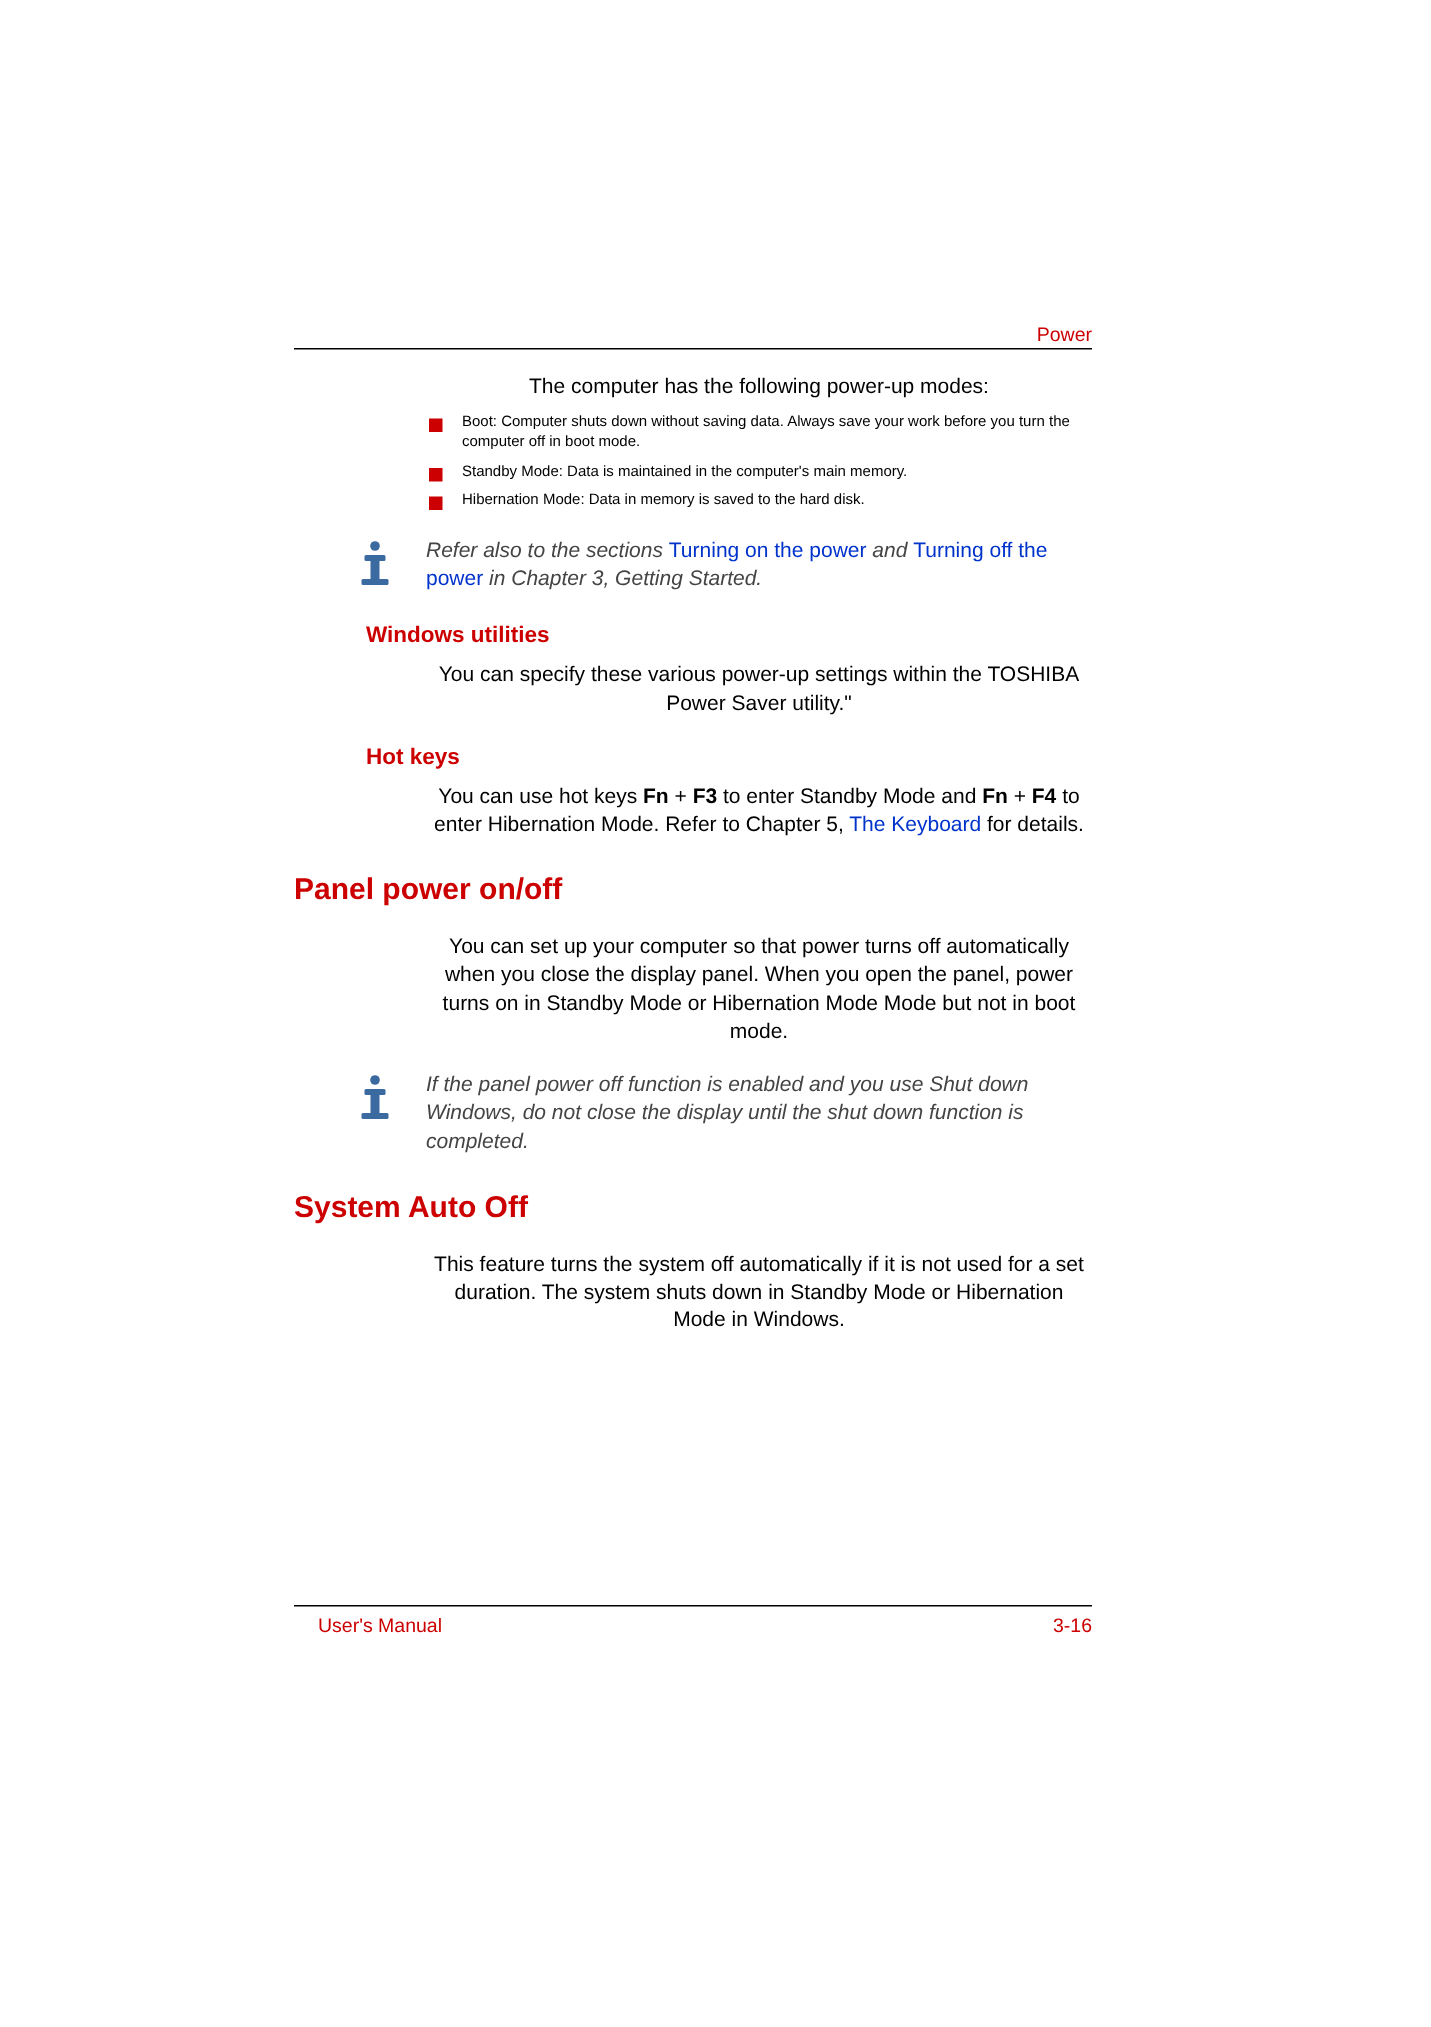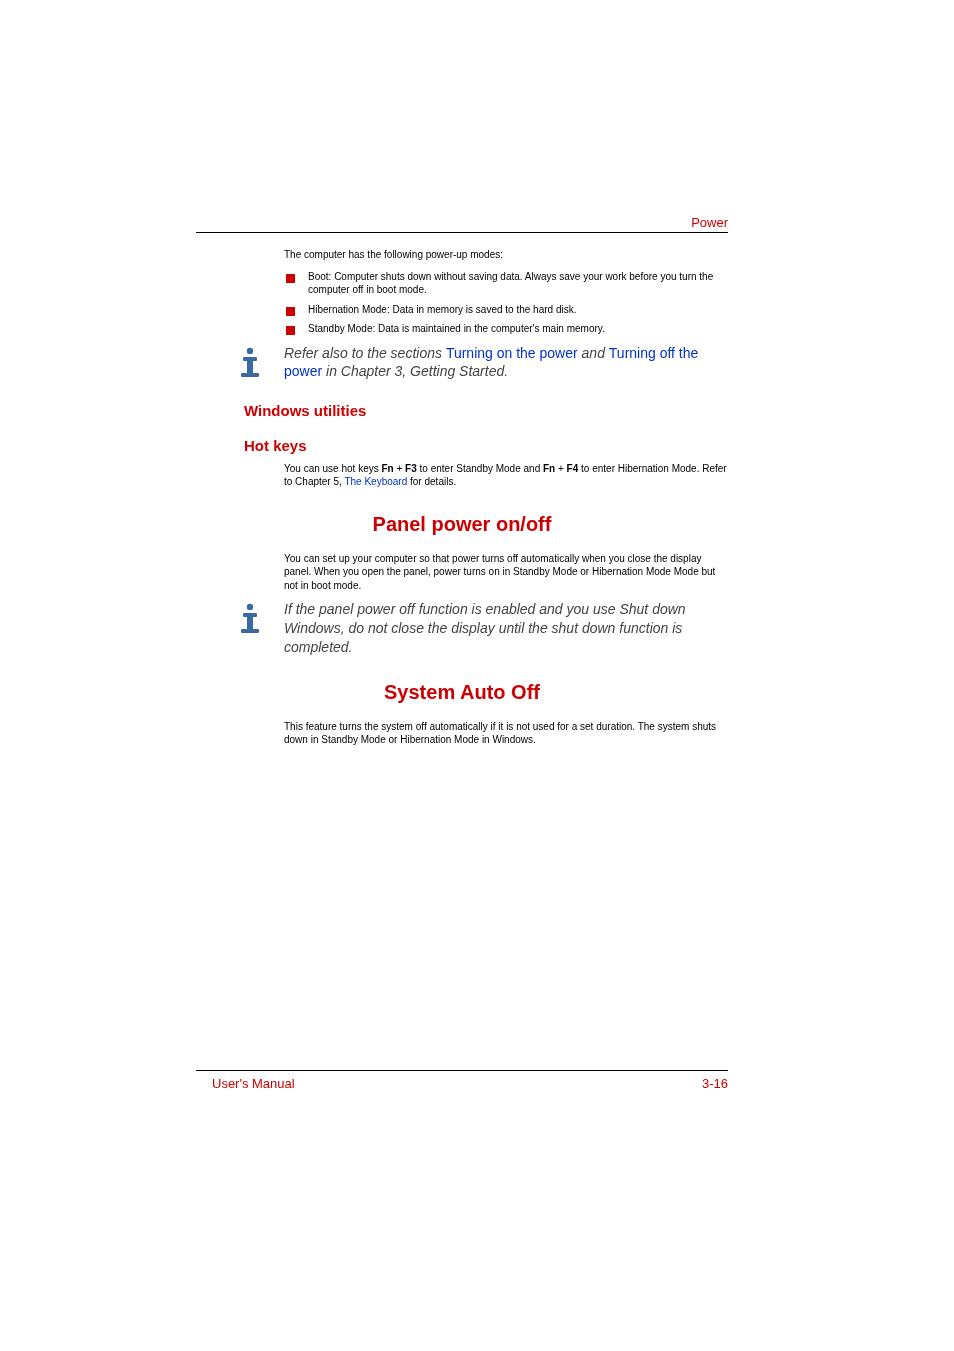--- a/index.html
+++ b/index.html
@@ -46,23 +46,24 @@
     font-family: Arial, Helvetica, sans-serif;
   }
   h2.sub {
     color: #cc0000;
     font-size: 15px;
     font-weight: bold;
     margin: 18px 0 8px 48px;
     font-family: Arial, Helvetica, sans-serif;
   }
   .body-text {
-    font-size: 10px;
+    font-size: 14px;
     line-height: 1.35;
     margin: 0 0 8px 88px;
+    text-align: center;
   }
   ul.square {
     list-style: none;
     margin: 0 0 8px 88px;
     padding: 0;
   }
   ul.square li {
     position: relative;
     padding-left: 24px;
     font-size: 10px;
@@ -74,21 +75,21 @@
     position: absolute;
     left: 2px;
     top: 4px;
     width: 9px;
     height: 9px;
     background: #cc0000;
   }
   .note-row {
     display: flex;
     align-items: flex-start;
-    margin: 0 0 12px 34px;
+    margin: 16px 0 12px 34px;
   }
   .note-icon {
     flex: 0 0 40px;
     height: 40px;
     display: flex;
     align-items: center;
     justify-content: center;
   }
   .note-text {
     flex: 1;
@@ -123,55 +124,55 @@
     left: 212px;
     right: 196px;
     bottom: 260px;
     font-size: 13px;
     color: #cc0000;
     display: flex;
     justify-content: space-between;
   }
   .section-gap {
     margin-top: 24px;
-    text-align: center;
   }
 </style>
 </head>
 <body>
 
 <div class="page">
 
   <div class="header-label">Power</div>
   <hr class="top-rule">
 
   <div class="content">
 
     <p class="body-text">The computer has the following power-up modes:</p>
     <ul class="square">
       <li>Boot: Computer shuts down without saving data. Always save your work before you turn the computer off in boot mode.</li>
+      <li>Standby Mode: Data is maintained in the computer's main memory.</li>
       <li>Hibernation Mode: Data in memory is saved to the hard disk.</li>
-      <li>Standby Mode: Data is maintained in the computer's main memory.</li>
     </ul>
 
     <div class="note-row">
       <div class="note-icon">
         <svg width="30" height="34" viewBox="0 0 30 34">
           <circle cx="15" cy="4" r="3.2" fill="#3a6aa0"></circle>
           <rect x="8" y="10" width="14" height="4" rx="1" fill="#3a6aa0"></rect>
           <rect x="12" y="10" width="6" height="18" fill="#3a6aa0"></rect>
           <rect x="6" y="26" width="18" height="4" rx="1" fill="#3a6aa0"></rect>
         </svg>
       </div>
       <div class="note-text">
         <span>Refer also to the sections </span><span class="link-upright">Turning on the power</span><span> and </span><span class="link-upright">Turning off the power</span><span> in Chapter 3, Getting Started.</span>
       </div>
     </div>
 
     <h2 class="sub">Windows utilities</h2>
+    <p class="body-text">You can specify these various power-up settings within the TOSHIBA Power Saver utility."</p>
 
     <h2 class="sub">Hot keys</h2>
     <p class="body-text">
       <span>You can use hot keys </span><span class="bold">Fn</span><span> + </span><span class="bold">F3</span><span> to enter Standby Mode and </span><span class="bold">Fn</span><span> + </span><span class="bold">F4</span><span> to enter Hibernation Mode. Refer to Chapter 5, </span><span class="link">The Keyboard</span><span> for details.</span>
     </p>
 
     <h1 class="section-gap">Panel power on/off</h1>
     <p class="body-text">You can set up your computer so that power turns off automatically when you close the display panel. When you open the panel, power turns on in Standby Mode or Hibernation Mode Mode but not in boot mode.</p>
 
     <div class="note-row">

